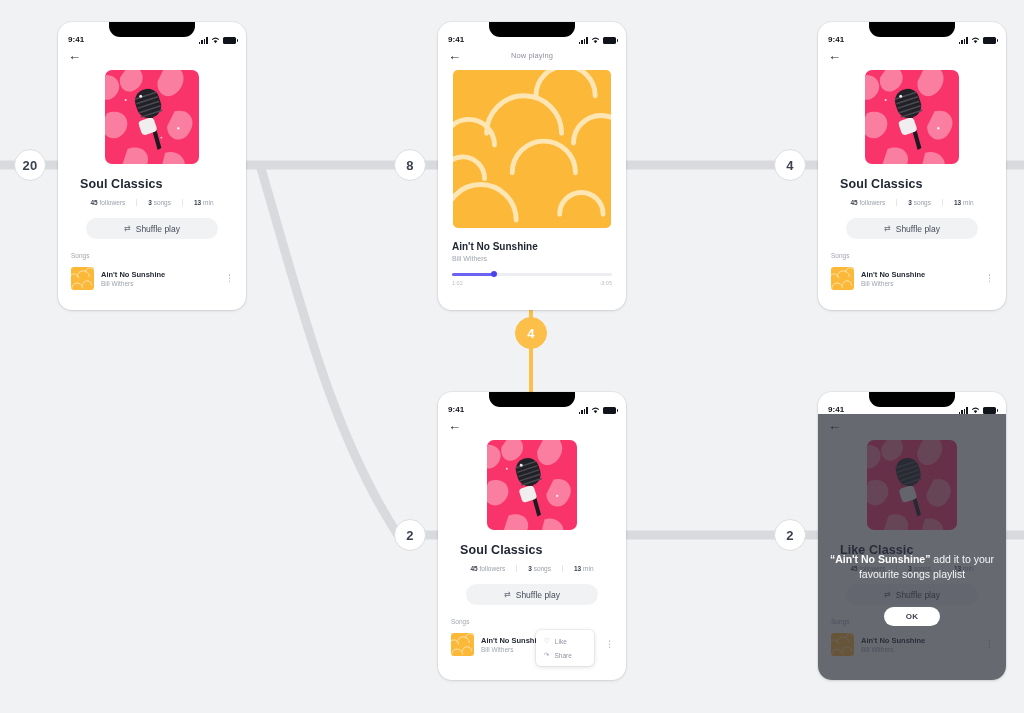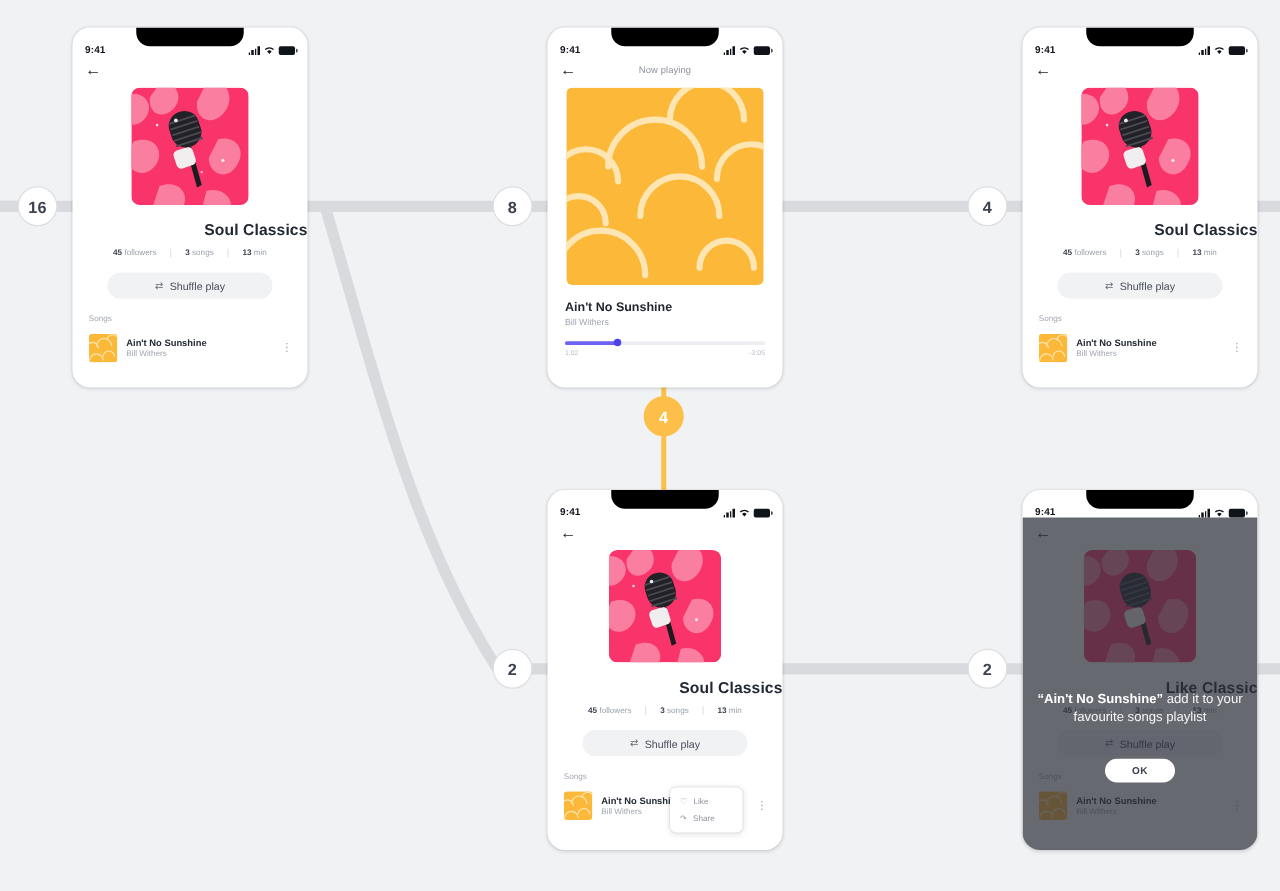--- a/index.html
+++ b/index.html
@@ -79,21 +79,21 @@
   }
 
   
   .art-wrap { display: flex; justify-content: center; margin-top: 4px; }
   .art { width: 94px; height: 94px; border-radius: 7px; overflow: hidden; }
   .art.big { width: 158px; height: 158px; border-radius: 5px; }
   .art.mid { width: 90px; height: 90px; }
 
   
   .pl-title {
-    text-align: right; font-size: 12.5px; font-weight: bold;
+    text-align: left; font-size: 12.5px; font-weight: bold;
     color: #222734; margin-top: 13px; letter-spacing: .1px; padding-left: 22px;
   }
   .pl-stats {
     display: flex; justify-content: center; align-items: center;
     gap: 0; margin-top: 8px;
   }
   .stat { font-size: 6.5px; color: #9aa0ab; padding: 0 11px; white-space: nowrap; }
   .stat b { color: #3a404d; font-weight: bold; }
   .stat + .stat { border-left: 1px solid #e4e6ea; }
 
@@ -175,21 +175,21 @@
       <path d="M424,535 H398"></path>
       <path d="M424,535 H778"></path>
       <path d="M804,535 H1024"></path>
     </g>
     <g stroke="#fcbf49" stroke-width="4" fill="none">
       <path d="M531,300 V318"></path>
       <path d="M531,348 V398"></path>
     </g>
   </svg>
 
-  <div class="badge" style="left:14px;  top:149px;">16</div>
+  <div class="badge" style="left:14px;  top:149px;">20</div>
   <div class="badge" style="left:394px; top:149px;">8</div>
   <div class="badge" style="left:774px; top:149px;">4</div>
   <div class="badge yellow" style="left:515px; top:317px;">4</div>
   <div class="badge" style="left:394px; top:519px;">2</div>
   <div class="badge" style="left:774px; top:519px;">2</div>
 
   <div class="phone" style="left:58px; top:22px;">
     <div class="statusbar">
       <div class="sb-time">9:41</div>
       <div class="notch"></div>

